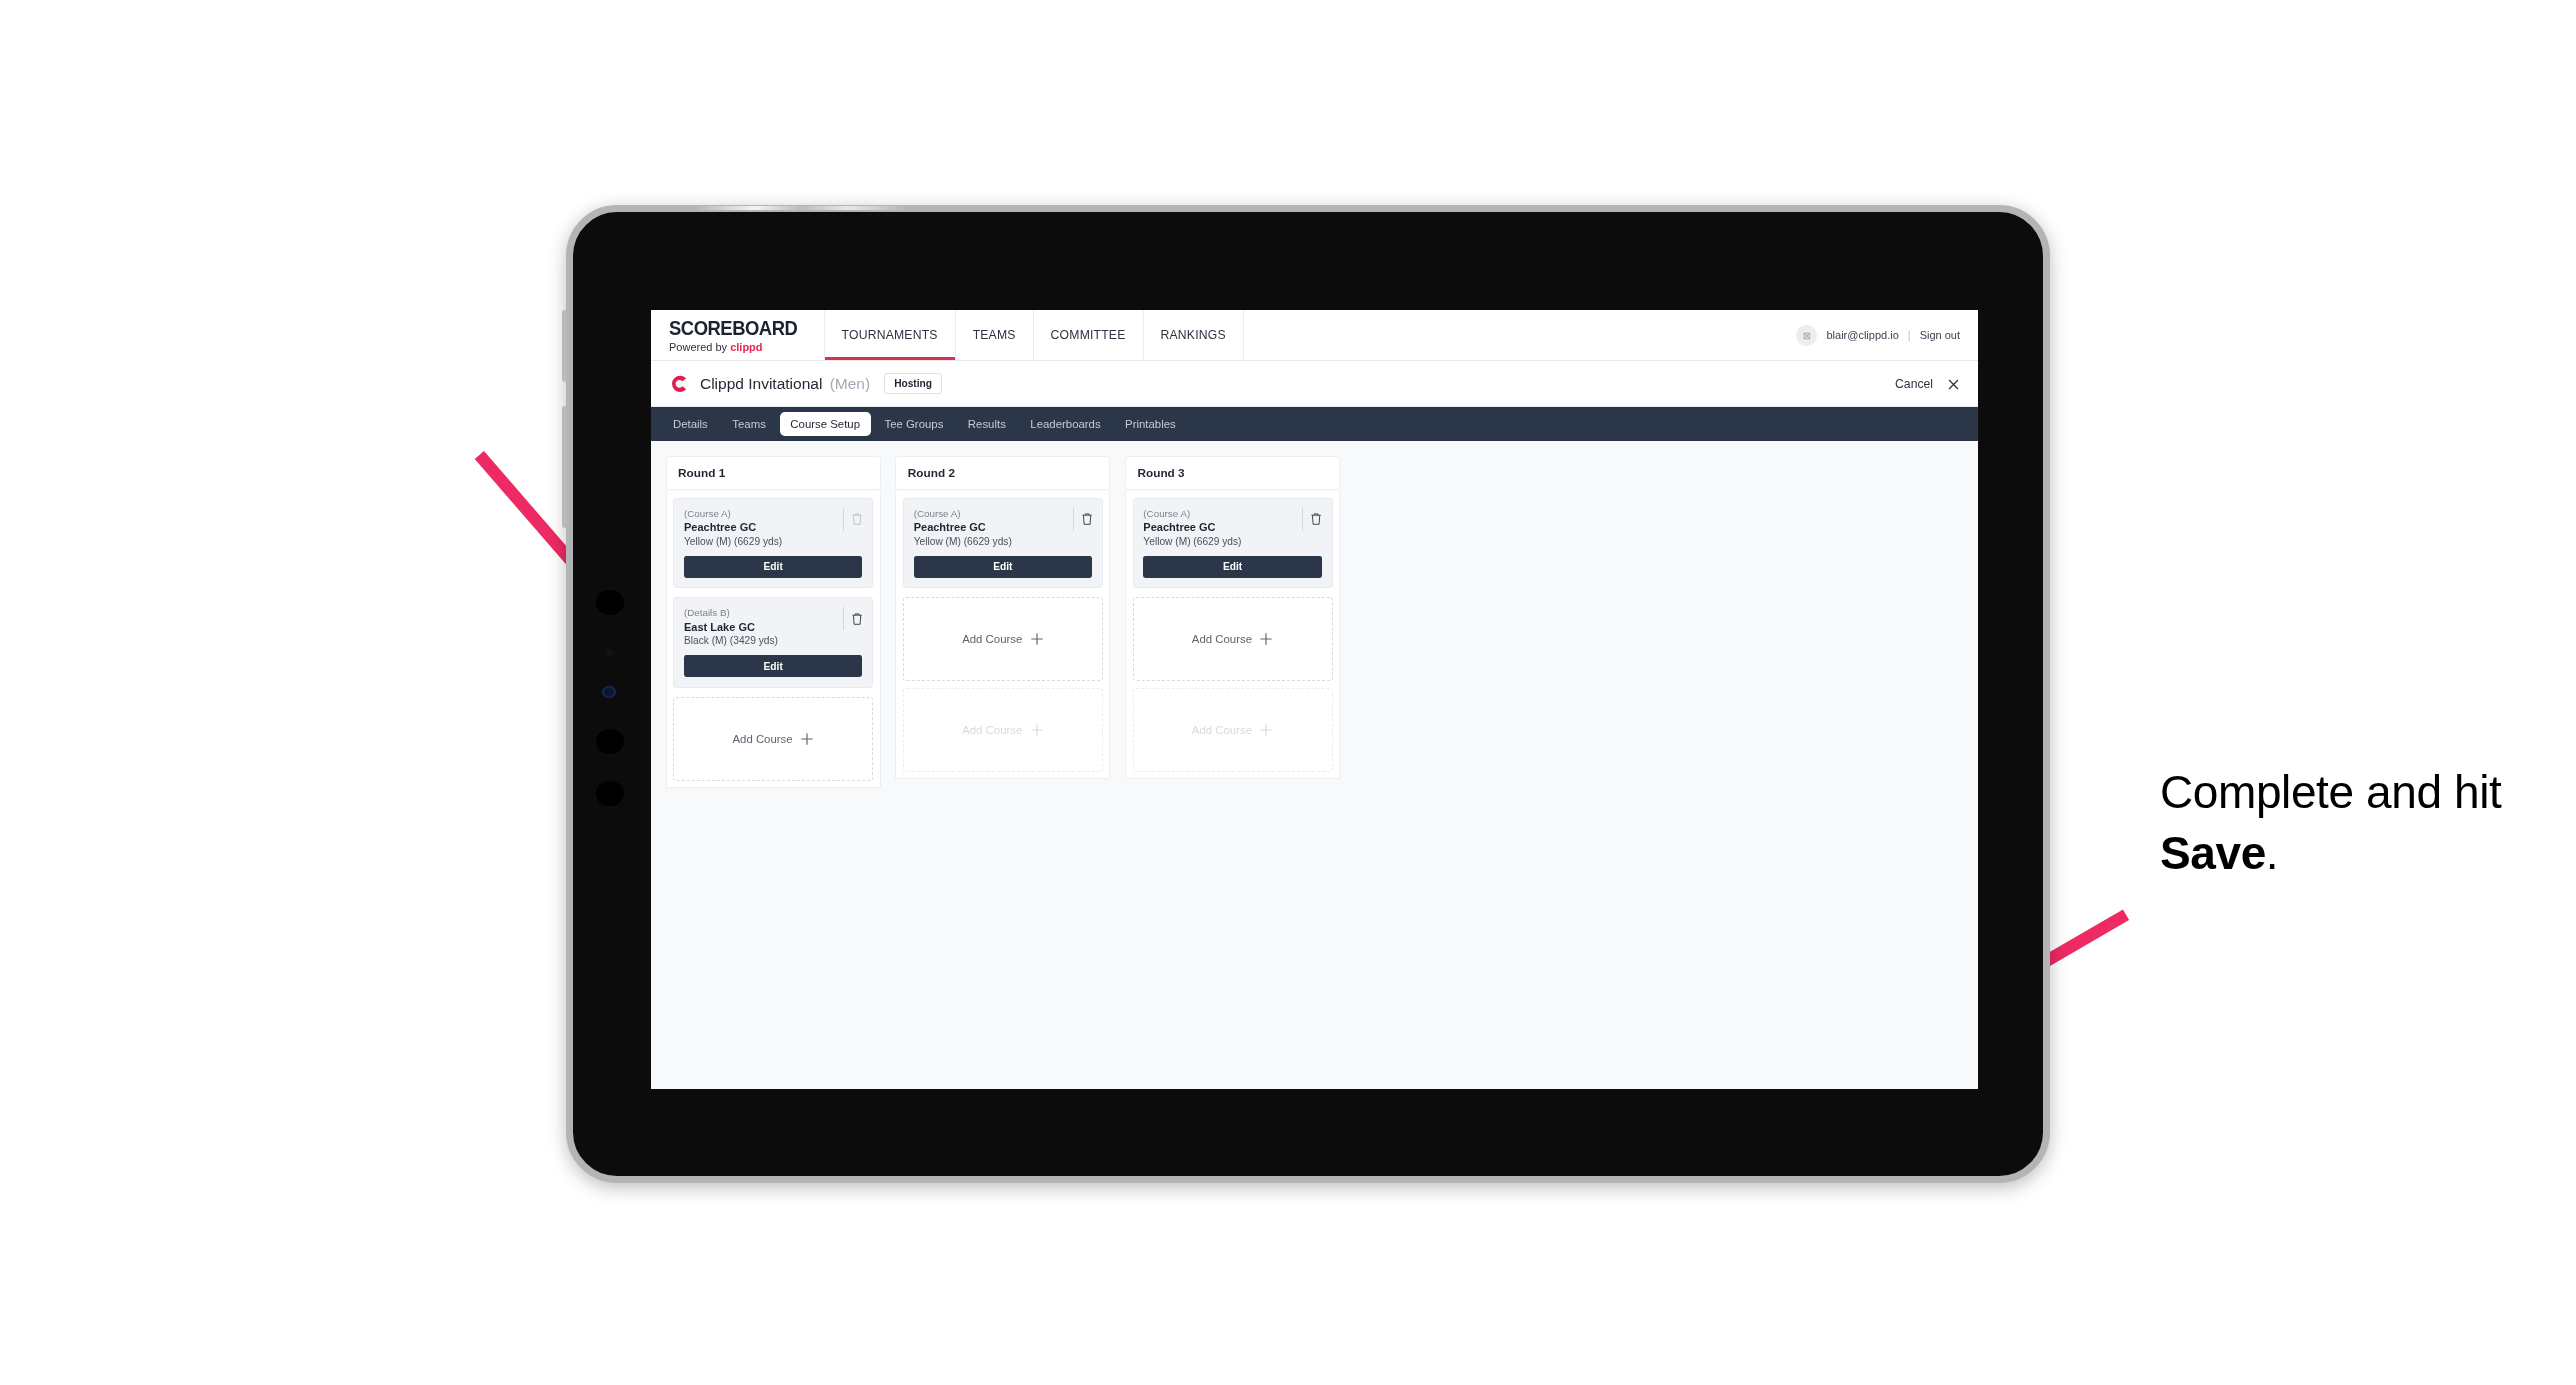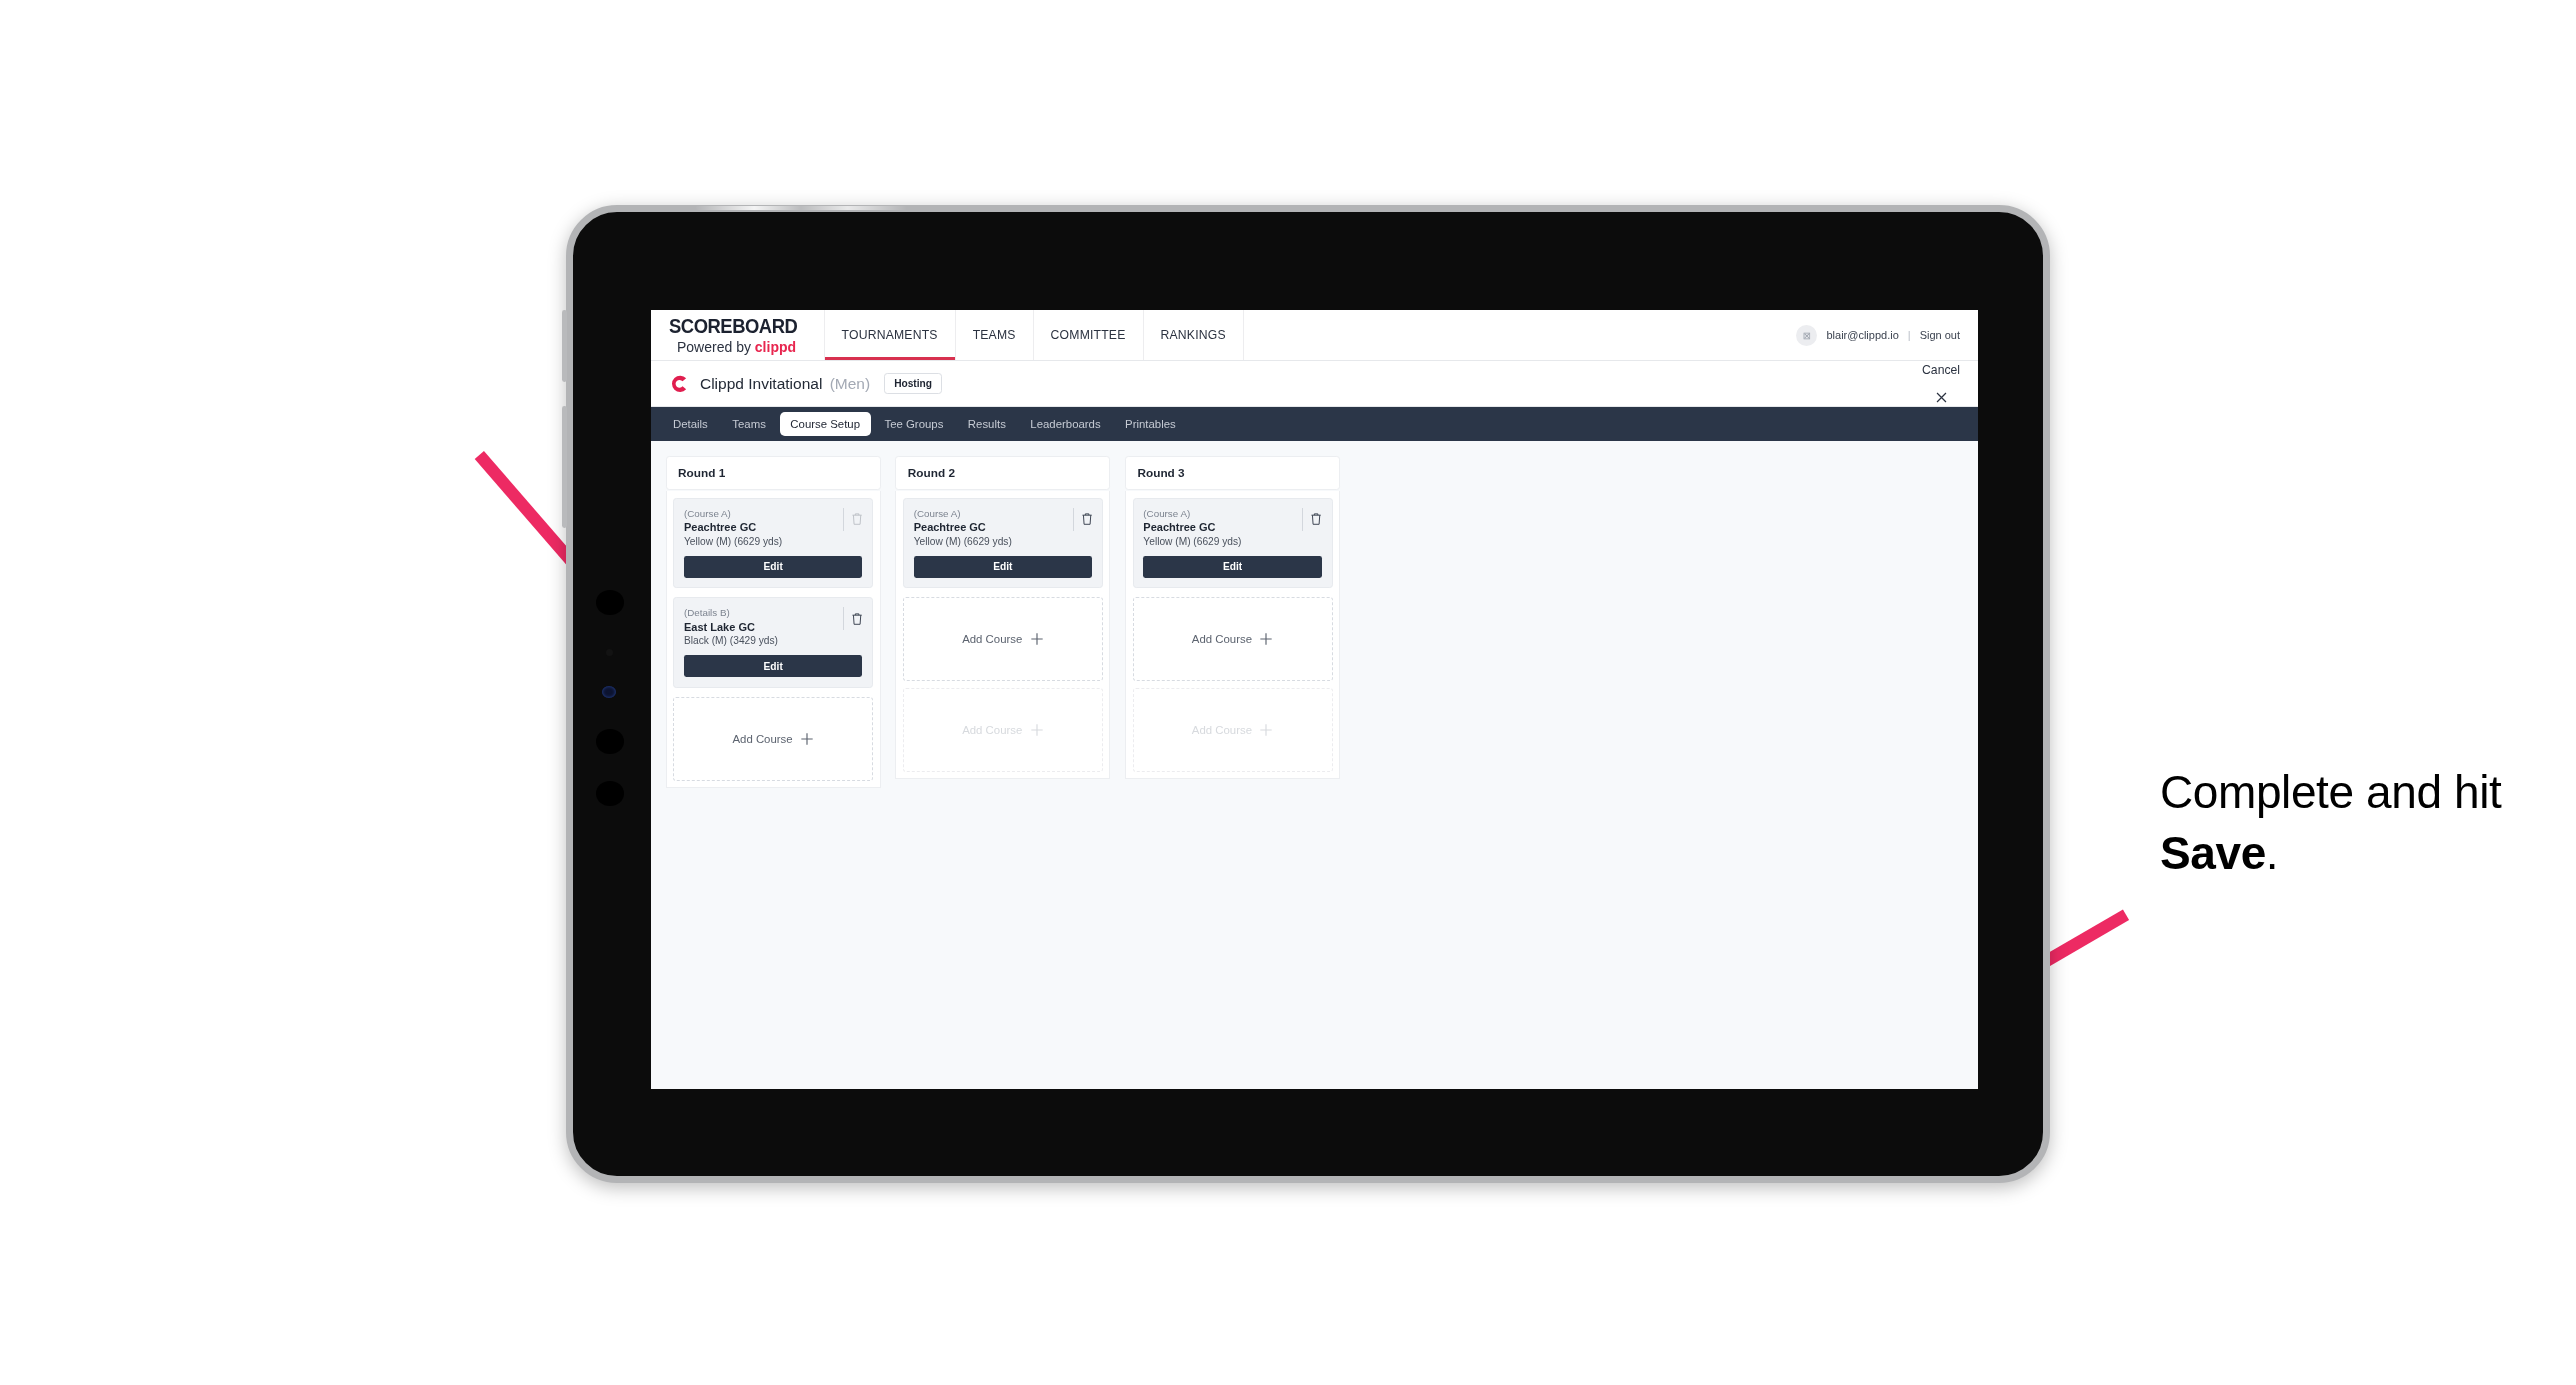--- a/index.html
+++ b/index.html
@@ -68,21 +68,21 @@
   .topbar {
     height: 51px; background:#fff; display:flex; align-items:stretch;
     border-bottom: 0.8px solid #e6e8eb; position:relative;
   }
   .brand { padding: 0 18px 0 18px; display:flex; flex-direction:column; justify-content:center; }
   .brand-word {
     font-family:"Liberation Sans", sans-serif;
     font-weight:700; font-size:19.6px; letter-spacing:-0.5px; color:#1c2230;
     transform: scaleX(0.94); transform-origin:left center;
   }
-  .brand-sub { font-size:14px; color:#2b3240; margin-top:1.6px; white-space:nowrap;margin-left:8px; }
+  .brand-sub { font-size:11px; color:#2b3240; margin-top:1.6px; white-space:nowrap; }
   .brand-sub .pink { color:#e8264f; font-weight:700; }
 
   .navtabs { display:flex; align-items:stretch; }
   .navtab {
     display:flex; align-items:center; padding:0 17px;
     font-size:12.2px; color:#2b3240; letter-spacing:0.2px;
     border-left:0.8px solid #ededef; cursor:pointer; position:relative;
   }
   .navtab:last-child { border-right:0.8px solid #ededef; }
   .navtab.active::after {
@@ -108,22 +108,22 @@
     width:19.6px; height:19.6px; margin-right:11.4px; flex:0 0 auto;
     display:flex; align-items:center; justify-content:center;
   }
   .t-name { font-size:15.5px; color:#232a36; }
   .t-gender { font-size:15.5px; color:#a3a9b4; margin-left:7.3px; }
   .t-badge {
     margin-left:14px; padding:4.1px 9px; border:0.8px solid #dcdfe4; border-radius:3.3px;
     font-size:10.2px; font-weight:700; color:#1d2330; background:#fff;
   }
   .cancel {
-    margin-left:auto; display:flex; align-items:center; gap:14px;
-    font-size:12.2px; color:#2b3240; cursor:pointer;flex-direction:column;
+    margin-left:auto; display:flex; align-items:flex-end; gap:14px;
+    font-size:12.2px; color:#2b3240; cursor:pointer;
   }
 
   
   .sectionbar {
     height:34px; background:#2b3648; display:flex; align-items:center; padding: 0 11.4px; gap:3.3px;
   }
   .stab {
     font-size:11.4px; color:#c6cbd4; padding:5.7px 10.6px; border-radius:4.9px; cursor:pointer;
     white-space:nowrap;
   }

